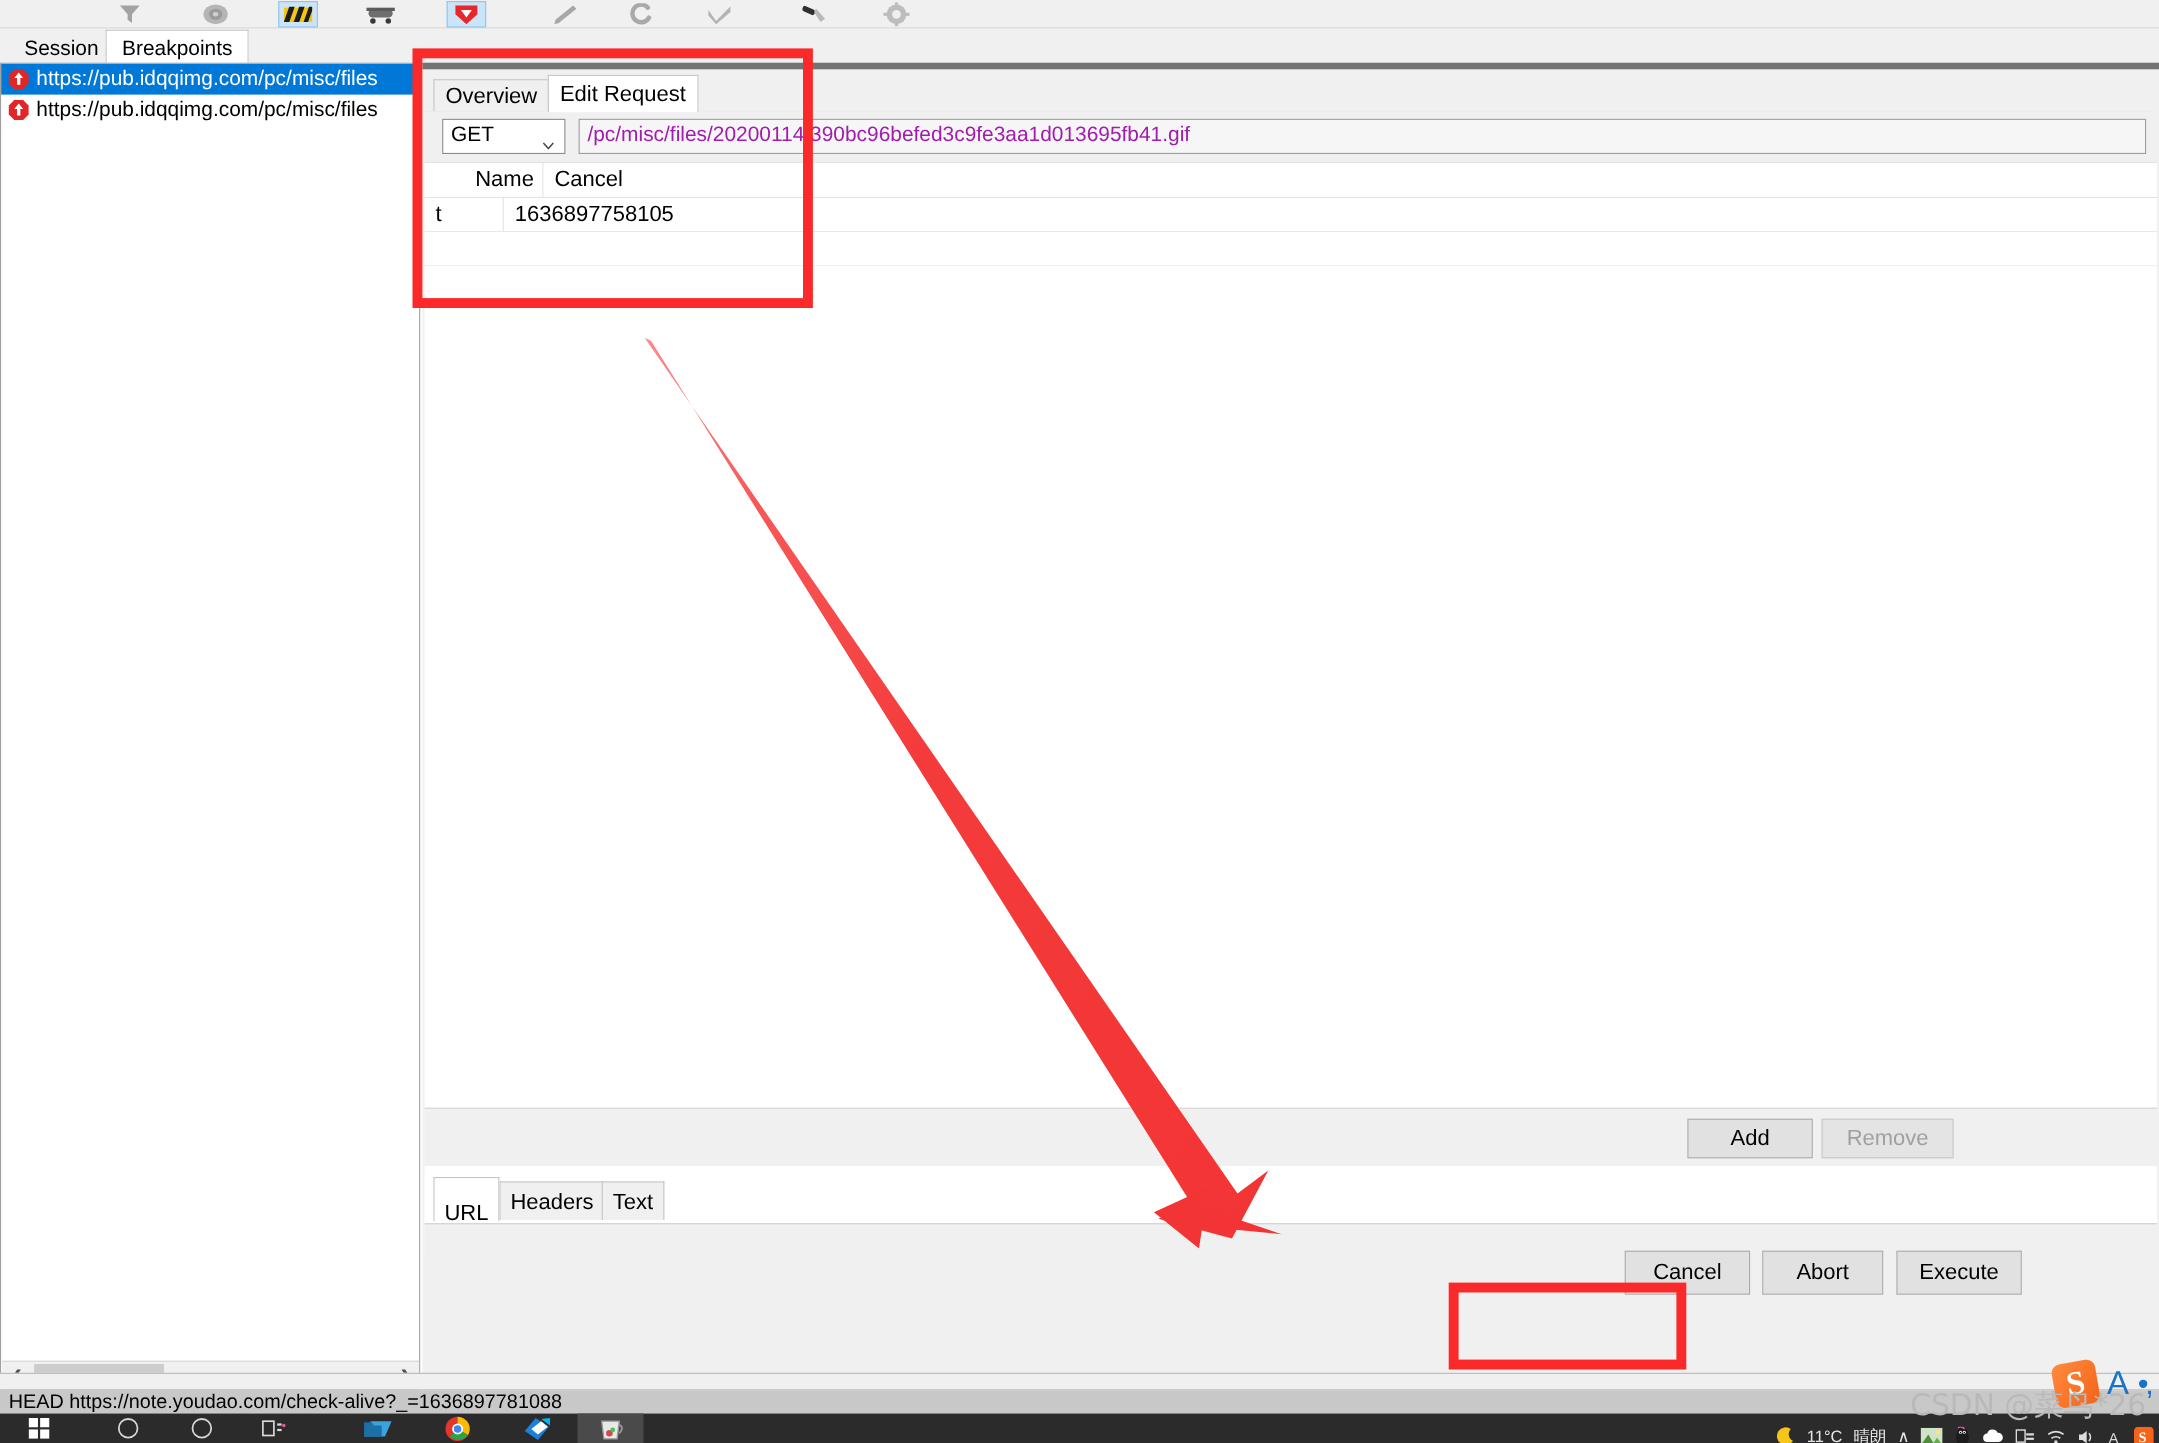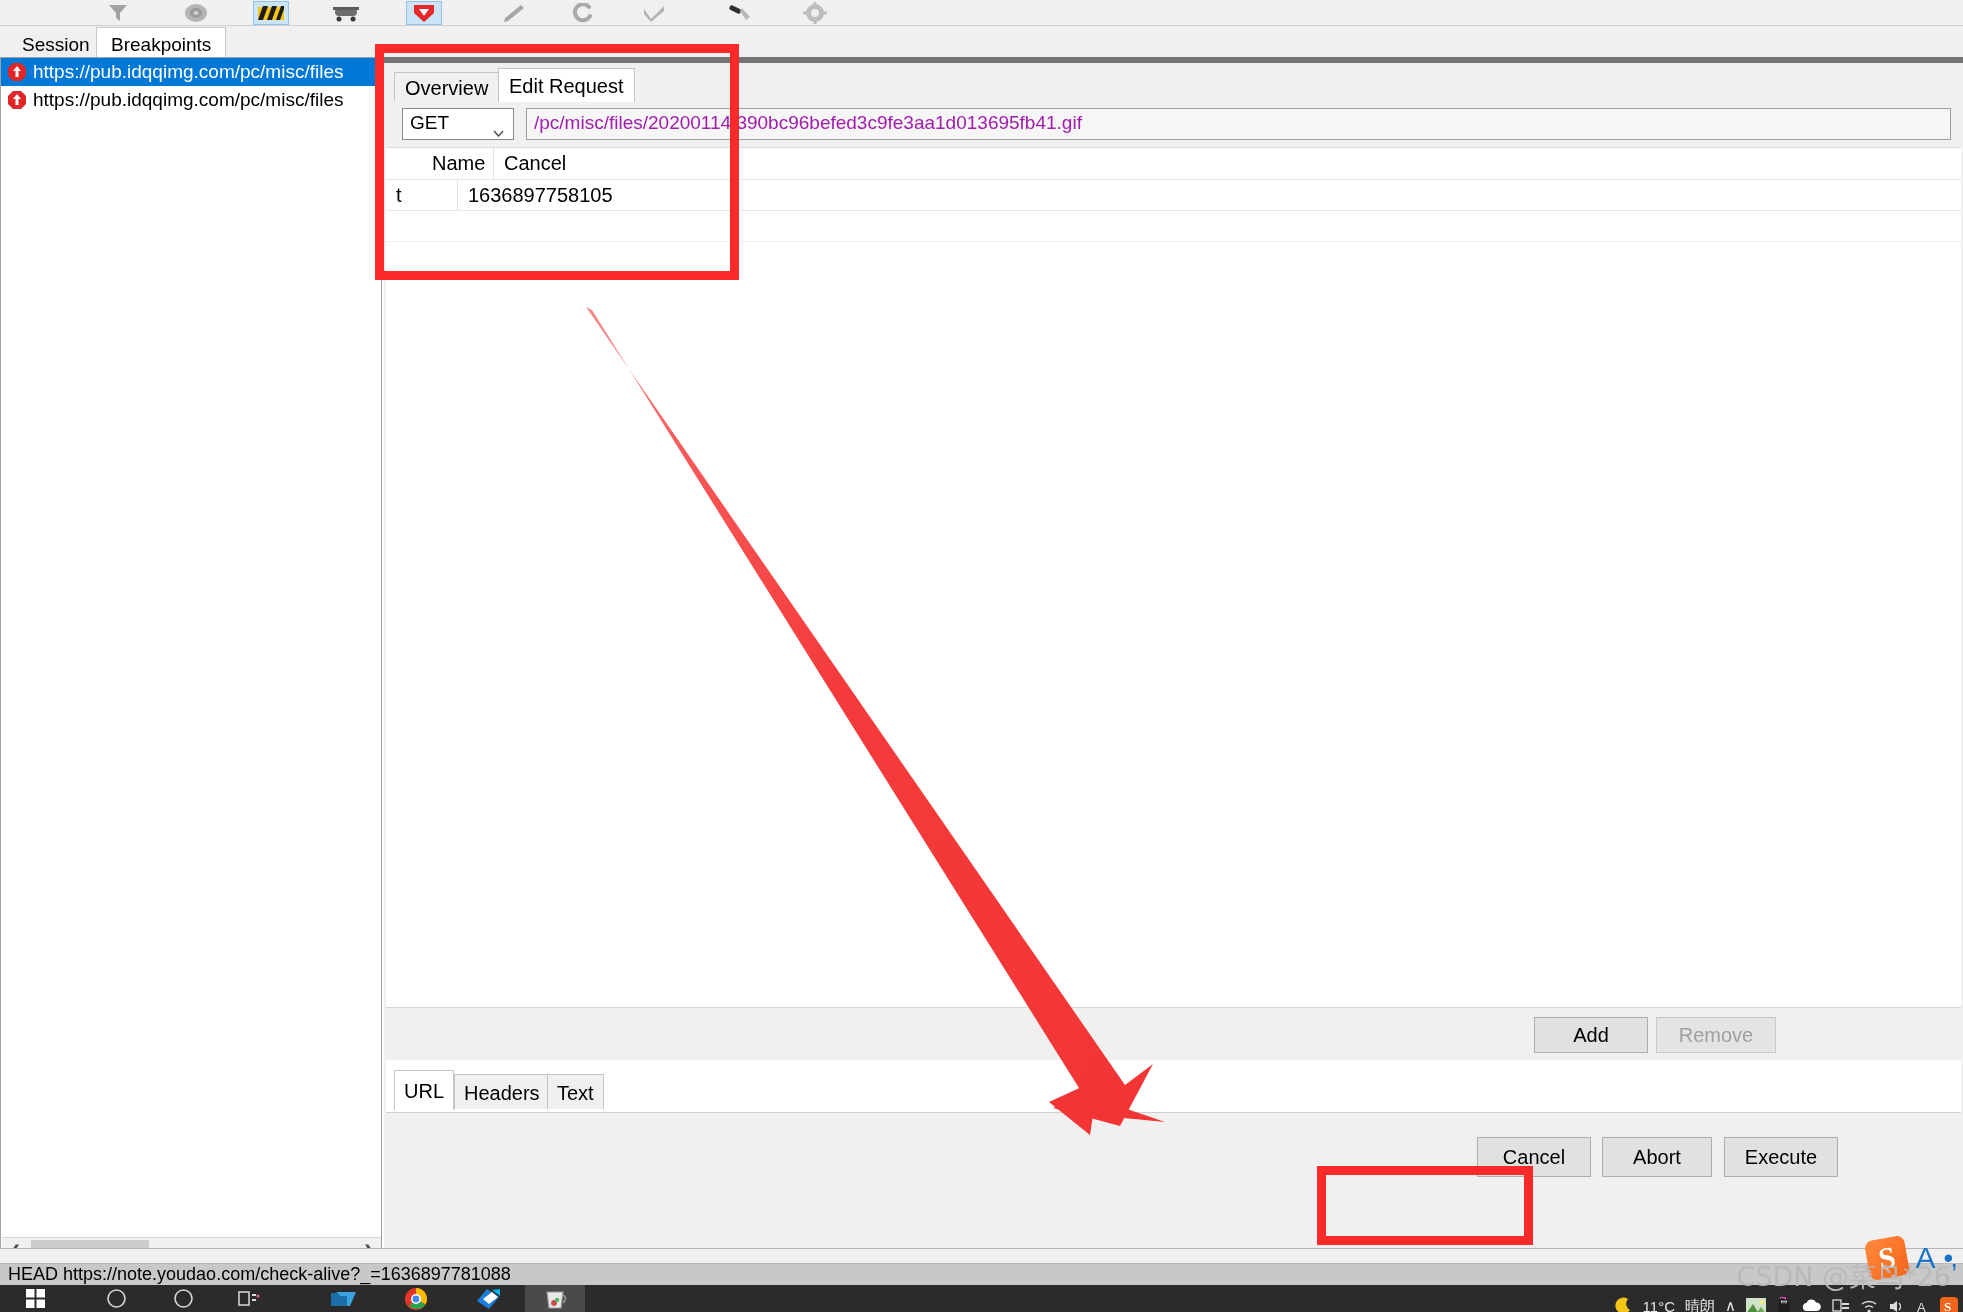--- a/index.html
+++ b/index.html
@@ -291,21 +291,21 @@
     line-height: 26px;
     background: #f0f0f0;
     border: 1px solid #c5c5c5;
     border-bottom: none;
     white-space: nowrap;
   }
   .btab.active {
     background: #ffffff;
     top: 5px;
     height: 40px;
-    padding-top: 7px;
+    padding-top: 19px;
     z-index: 2;
   }
 
   
   .actionbar {
     position: absolute;
     left: 2px; bottom: 62px;
     width: 1575px; height: 90px;
     background: #f0f0f0;
     border-top: 1px solid #cfcfcf;

